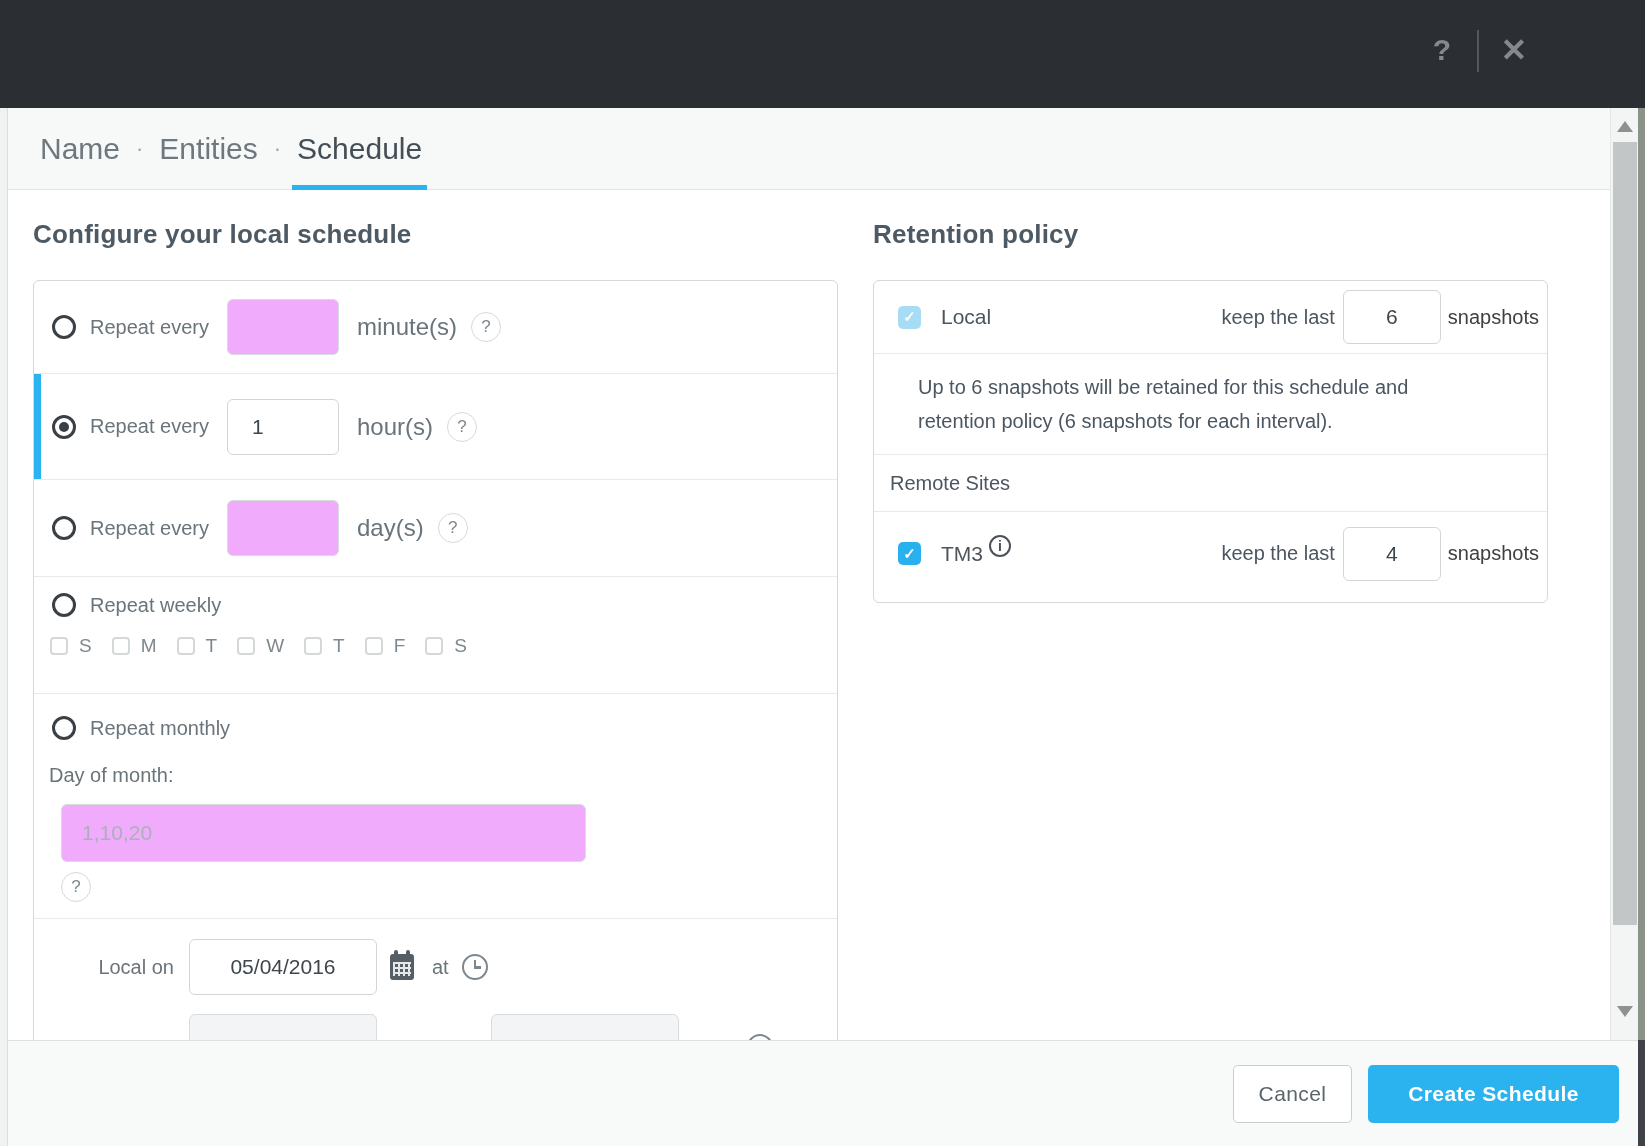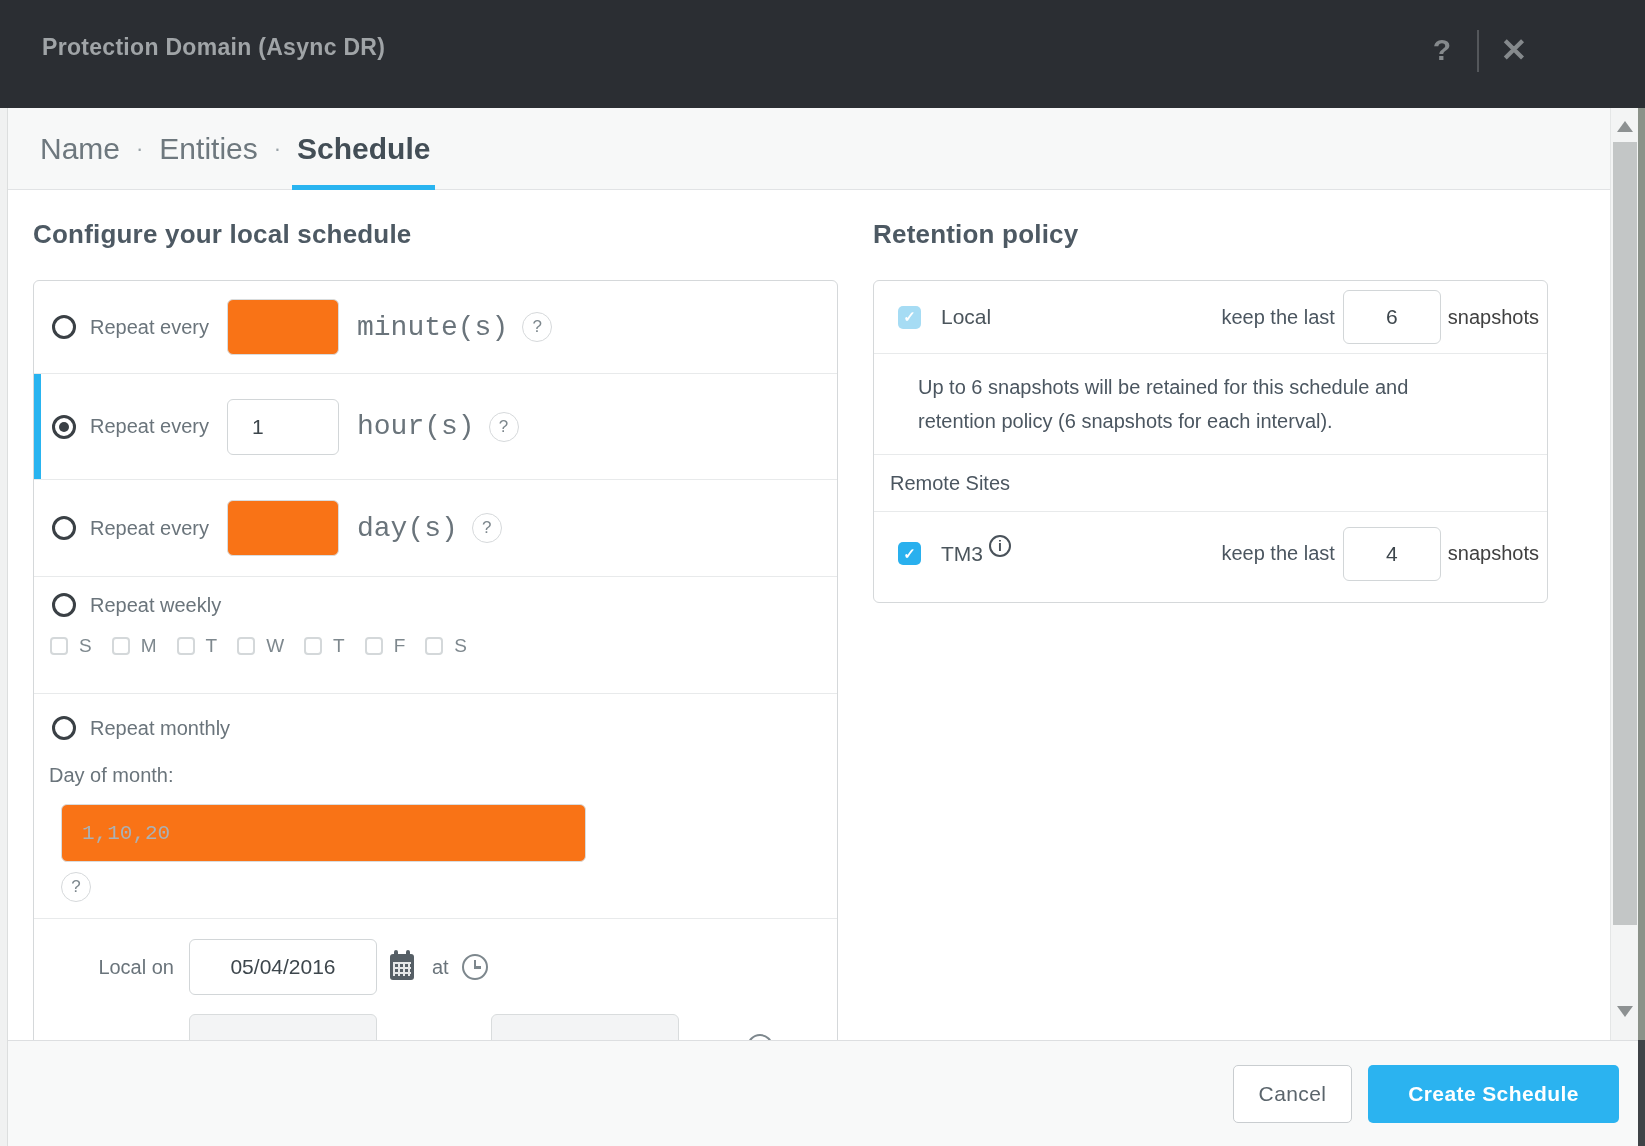--- a/index.html
+++ b/index.html
@@ -16,44 +16,44 @@
   
   .header { position:absolute; left:0; top:0; width:1645px; height:108px; background:#2b2e33; }
   .header .title { position:absolute; left:42px; top:34px; font-size:23px; font-weight:bold; color:#a0a4a7; letter-spacing:0.3px; }
   .header .help  { position:absolute; left:1424px; top:30px; width:36px; height:40px; color:#85898c; font-size:30px; font-weight:bold; text-align:center; line-height:40px; cursor:pointer; }
   .header .hdiv  { position:absolute; left:1477px; top:30px; width:2px; height:42px; background:#54575b; }
   .header .close { position:absolute; left:1494px; top:30px; width:40px; height:40px; color:#85898c; font-size:32px; font-weight:bold; text-align:center; line-height:40px; cursor:pointer; }
 
   
   .tabbar { position:absolute; left:8px; top:108px; width:1602px; height:82px; background:#f7f8f8; border-bottom:1px solid #e1e3e5; display:flex; align-items:center; padding-left:32px; }
   .tab { position:relative; height:82px; line-height:82px; font-size:30px; color:#6e787e; cursor:pointer; }
-  .tab.active { color:#434e56; font-weight:bold; }
+  .tab.active { color:#434e56; font-weight:normal; }
   .tab.active::after { content:""; position:absolute; left:-5px; right:-5px; bottom:0; height:5px; background:#29b4f0; }
   .tabsep { font-size:22px; color:#9aa3a8; margin:0 16px; }
 
   
   .content { position:absolute; left:8px; top:190px; width:1602px; height:850px; background:#fff; overflow:hidden; }
   .sec-heading { position:absolute; top:29px; font-size:26px; font-weight:bold; color:#4d5963; letter-spacing:0.2px; }
 
   .panel { position:absolute; top:90px; background:#fff; border:1px solid #d5d8da; border-radius:6px; }
   .panel-left  { left:25px;  width:805px; height:790px; }
   .panel-right { left:865px; width:675px; height:323px; }
 
   .row { position:relative; width:100%; }
   .row + .row { border-top:1px solid #e8eaeb; }
   .rflex { display:flex; align-items:center; padding-left:18px; }
 
   .radio { width:24px; height:24px; border:3.5px solid #3a4045; border-radius:50%; background:#fff; flex:0 0 auto; cursor:pointer; position:relative; }
   .radio.sel::after { content:""; position:absolute; left:50%; top:50%; width:10px; height:10px; margin:-5px 0 0 -5px; border-radius:50%; background:#3a4045; }
 
   .rlabel { font-size:20px; color:#6a747b; margin-left:14px; }
-  .runit  { font-size:28px; color:#6a747b; margin-left:18px;font-family:Liberation Mono, monospace; }
+  .runit  { font-size:24px; color:#6a747b; margin-left:18px; }
 
   .tinput { height:56px; border:1px solid #d2d6d8; border-radius:6px; font-family:"Liberation Sans",sans-serif; font-size:21px; color:#3d464c; outline:none; }
-  .tinput.empty { background:#f97316; border-color:#d9dcdd;font-family:Liberation Mono, monospace; }
+  .tinput.empty { background:#f0abfc; border-color:#d9dcdd; }
   .num-l { width:112px; margin-left:18px; padding-left:24px; }
   .helpc { width:30px; height:30px; border:1px solid #d6d9db; border-radius:50%; color:#7d878d; font-size:17px; display:flex; align-items:center; justify-content:center; margin-left:14px; background:#fff; cursor:pointer; flex:0 0 auto; }
 
   .accent { position:absolute; left:0; top:0; bottom:0; width:7px; background:#29b4f0; }
 
   
   .days { display:flex; align-items:center; padding-left:16px; position:absolute; left:0; top:58px; }
   .dayitem { display:flex; align-items:center; margin-right:20px; cursor:pointer; }
   .cb { width:18px; height:18px; border:2px solid #d4d8da; border-radius:4px; background:#fff; flex:0 0 auto; }
   .daylabel { font-size:19px; color:#7e888e; margin-left:11px; }
@@ -111,21 +111,20 @@
   .btn { height:58px; border-radius:5px; font-family:"Liberation Sans",sans-serif; font-size:21px; letter-spacing:0.4px; cursor:pointer; display:flex; align-items:center; justify-content:center; }
   .btn-cancel { width:119px; background:#fff; border:1px solid #c9cdd0; color:#5b656c; }
   .btn-create { width:251px; background:#2bb3f0; border:none; color:#fff; font-weight:bold; margin-left:16px; }
 </style>
 </head>
 <body>
 
 <div class="canvas">
 
   <div class="header">
-    <div class="title">Protection Domain (Async DR)</div>
     <div class="help">?</div>
     <div class="hdiv"></div>
     <div class="close">✕</div>
   </div>
 
   <div class="sliver-left"></div>
   <div class="sliver-right"></div>
   <div class="sliver-right-b"></div>
 
   <div class="tabbar">

